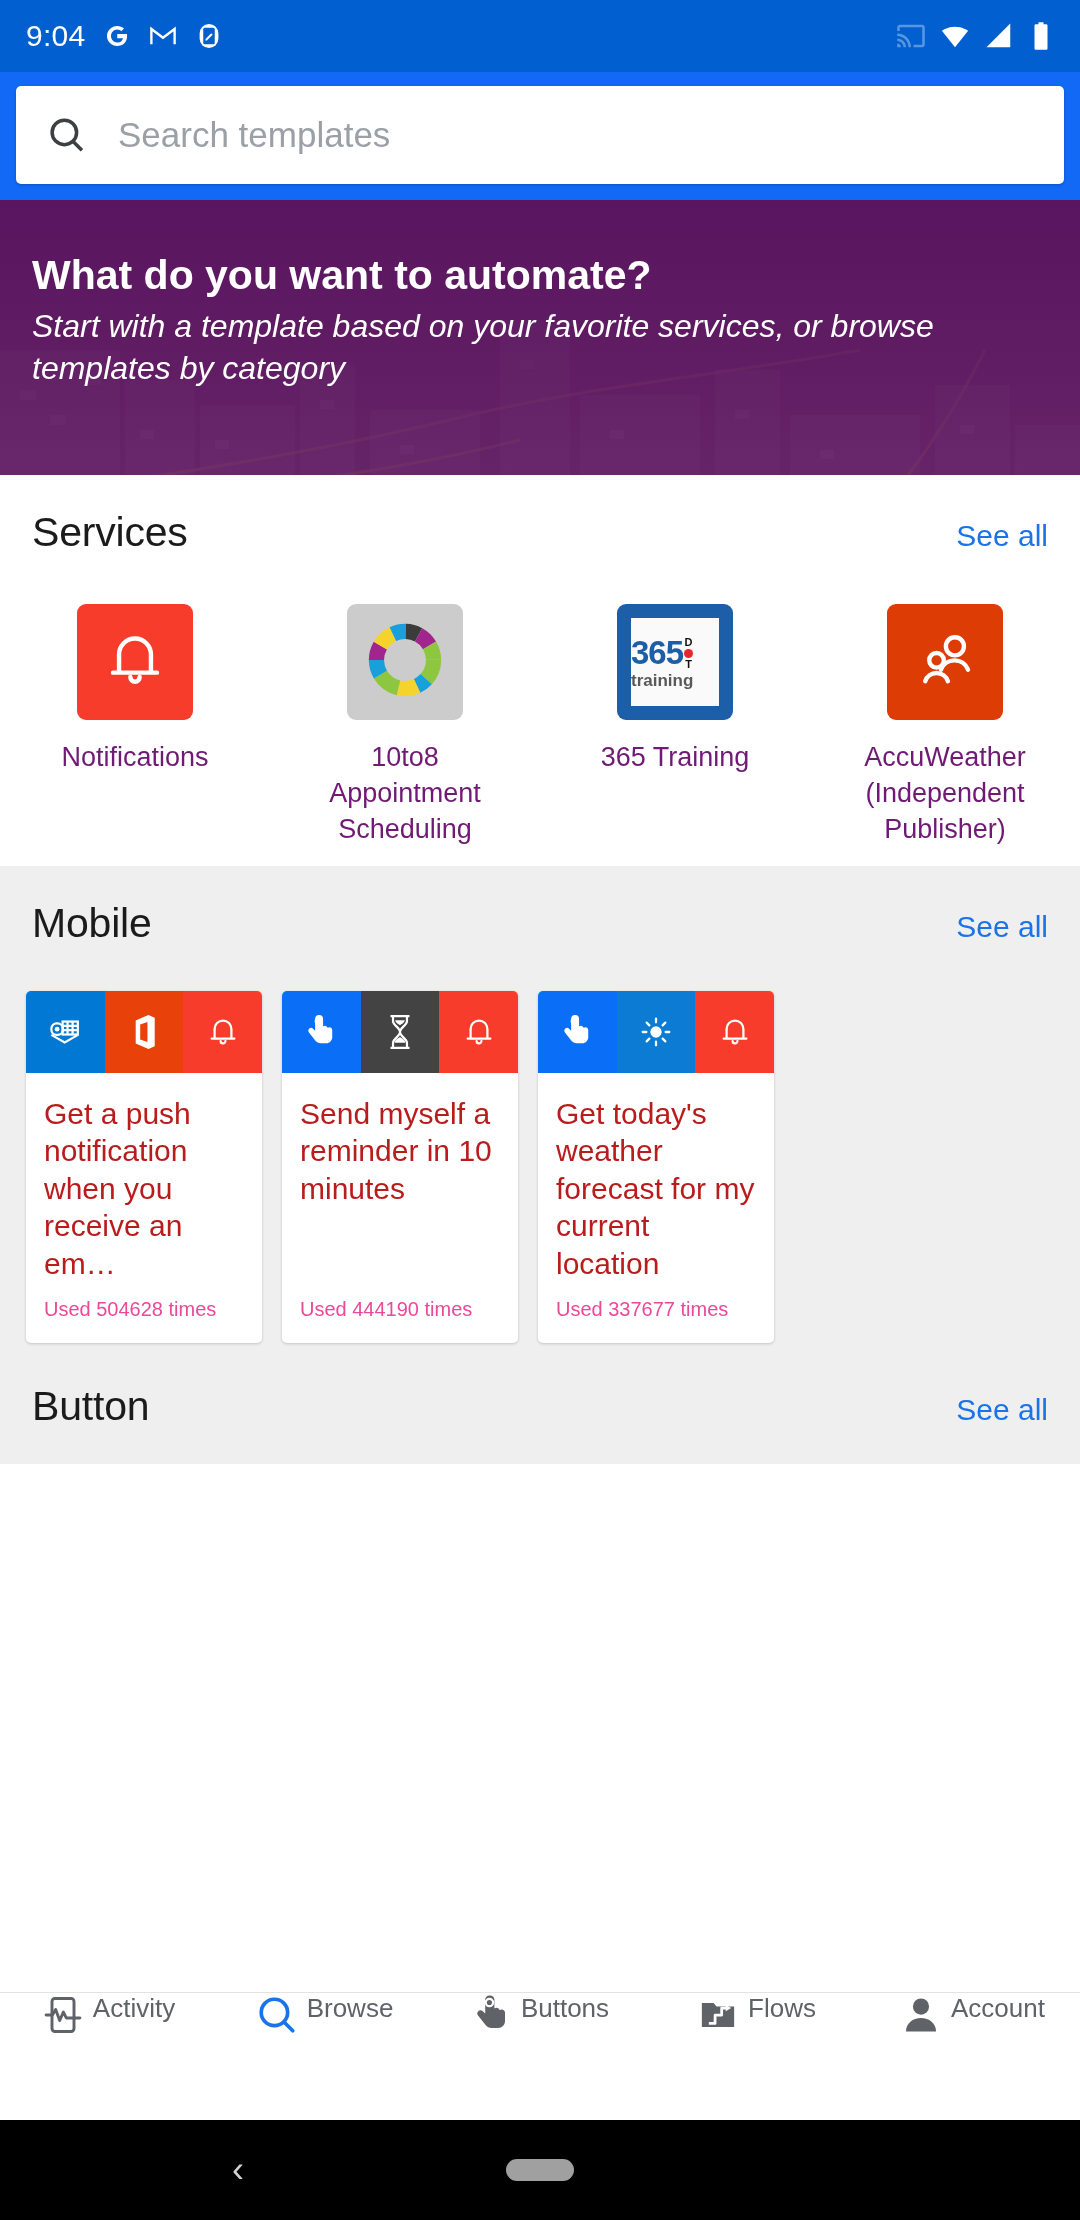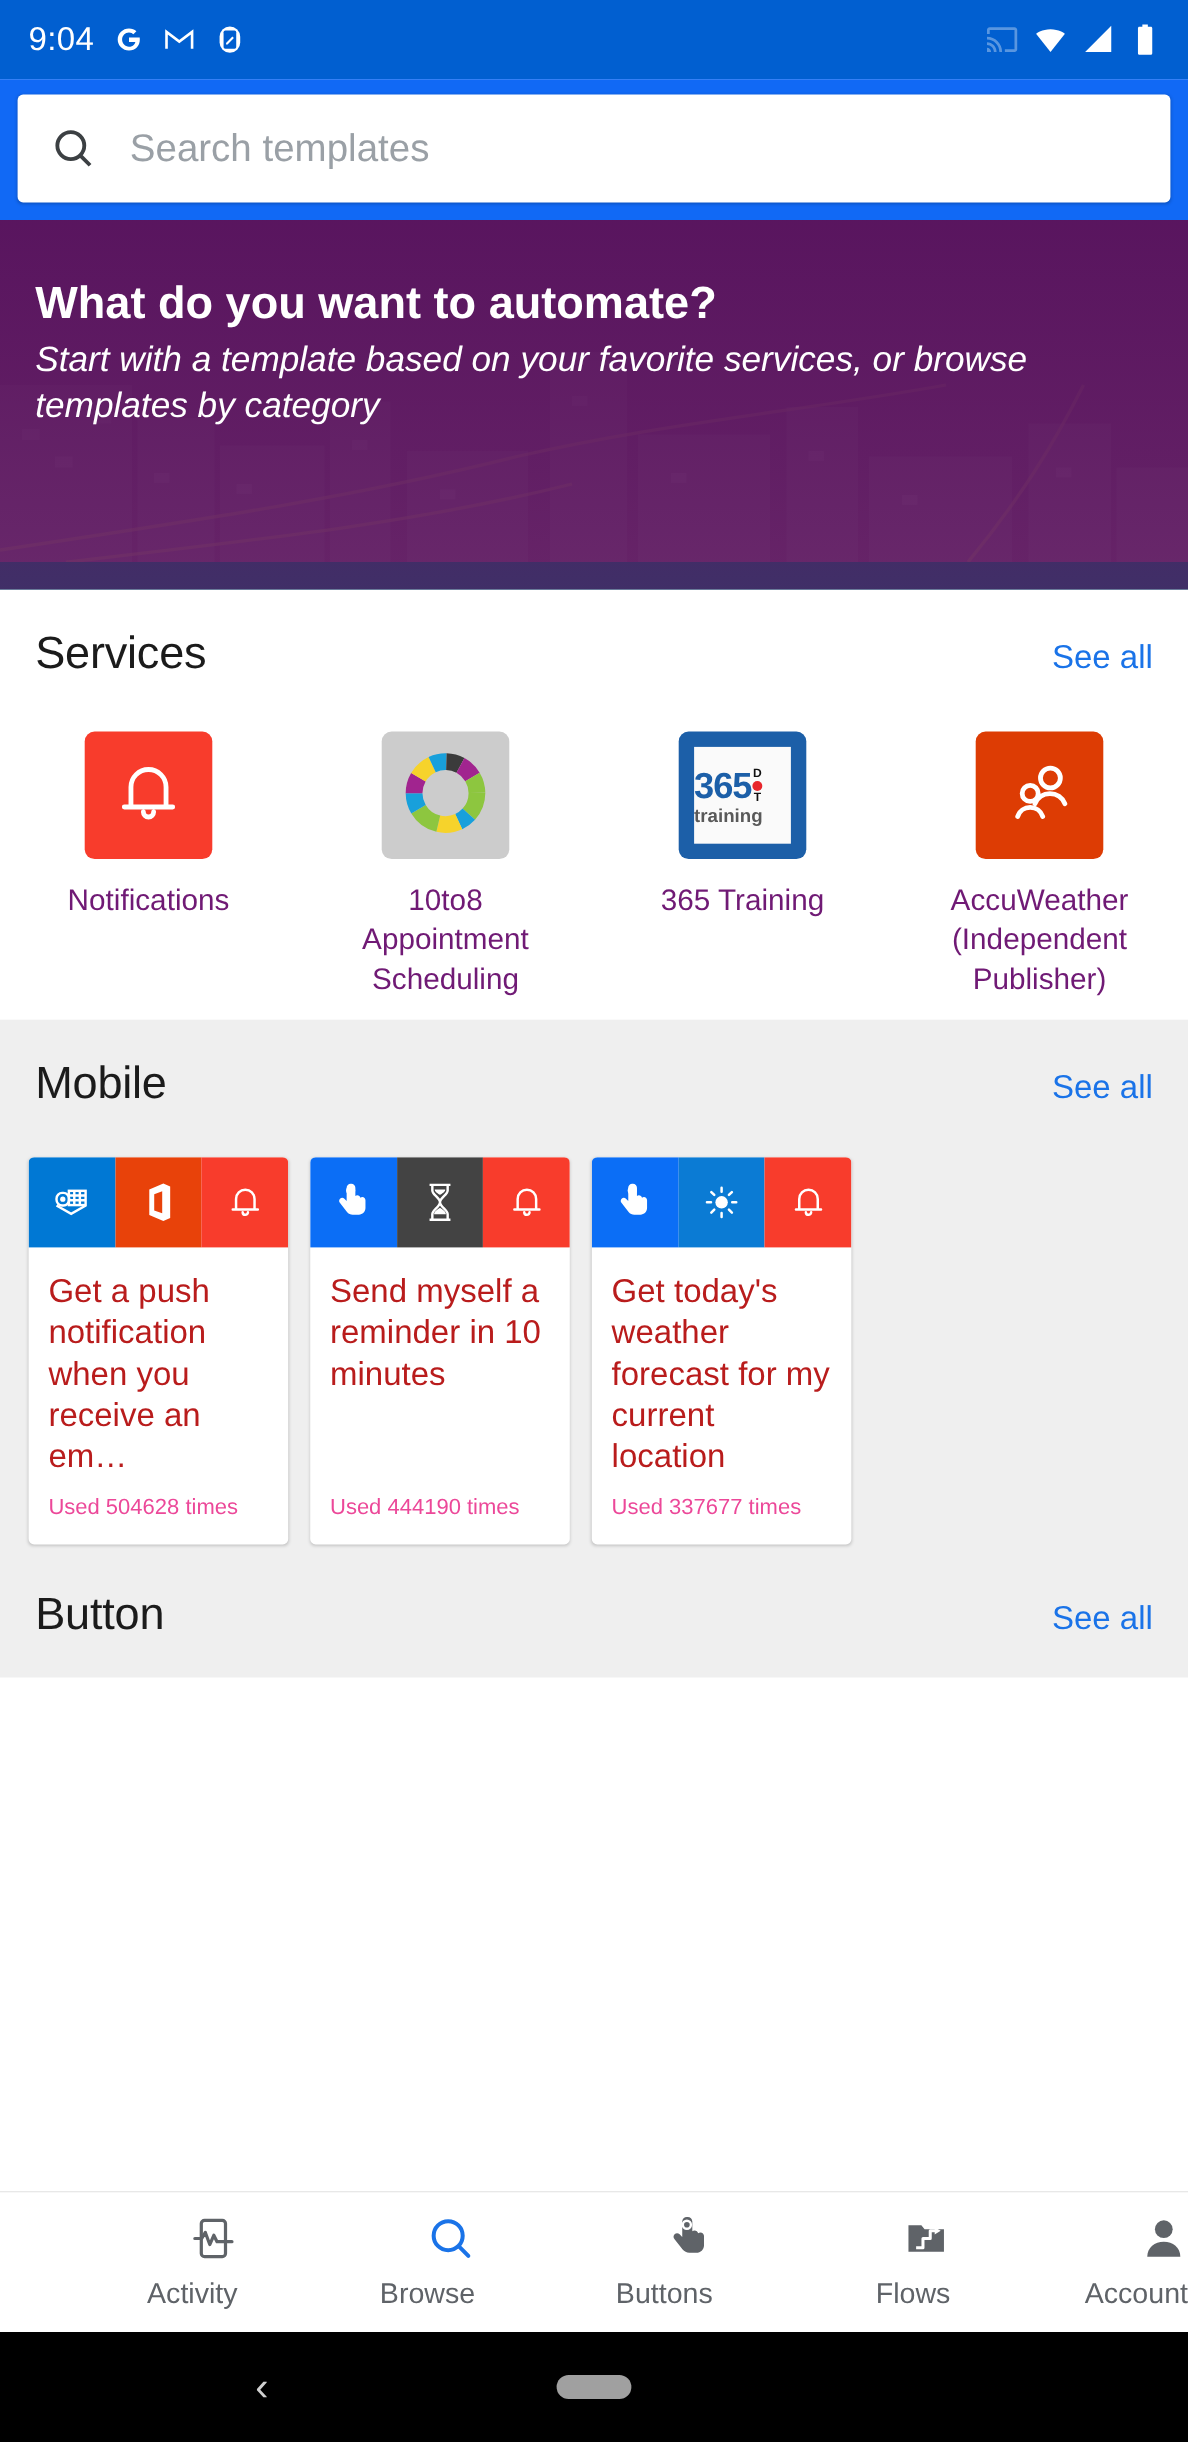--- a/index.html
+++ b/index.html
@@ -44,21 +44,21 @@
     color: #202124;
     margin-left: 30px;
     width: 100%;
     background: transparent;
   }
   .search-input::placeholder { color: #9aa0a6; }
 
   
   .hero {
     position: relative;
-    height: 336px;
+    height: 275px;
     overflow: hidden;
     background: #0c4a6e;
   }
   .hero-photo { position: absolute; inset: 0; }
   .hero-overlay {
     position: absolute; inset: 0;
     background: linear-gradient(180deg, rgba(88,20,94,.92) 0%, rgba(92,24,96,.80) 45%, rgba(96,30,99,.62) 100%);
   }
   .hero-text {
     position: absolute; left: 32px; right: 32px; top: 52px;
@@ -144,22 +144,22 @@
   
   .bottom-nav {
     position: absolute; left: 0; right: 0;
     bottom: 100px; height: 128px;
     background: #ffffff;
     border-top: 1px solid #e3e3e3;
     display: flex;
   }
   .nav-item {
     flex: 1 1 0;
-    display: flex; flex-direction: column;
-    align-items: flex-end; justify-content: center;
+    display: flex; flex-direction: row;
+    align-items: flex-start; justify-content: center;
     gap: 8px;
   }
   .nav-label { font-size: 26px; color: #5f6368; }
   .nav-item.active .nav-label { color: #5f6368; }
 
   
   .sysnav {
     position: absolute; left: 0; right: 0; bottom: 0;
     height: 100px; background: #000000;
     display: flex; align-items: center;

